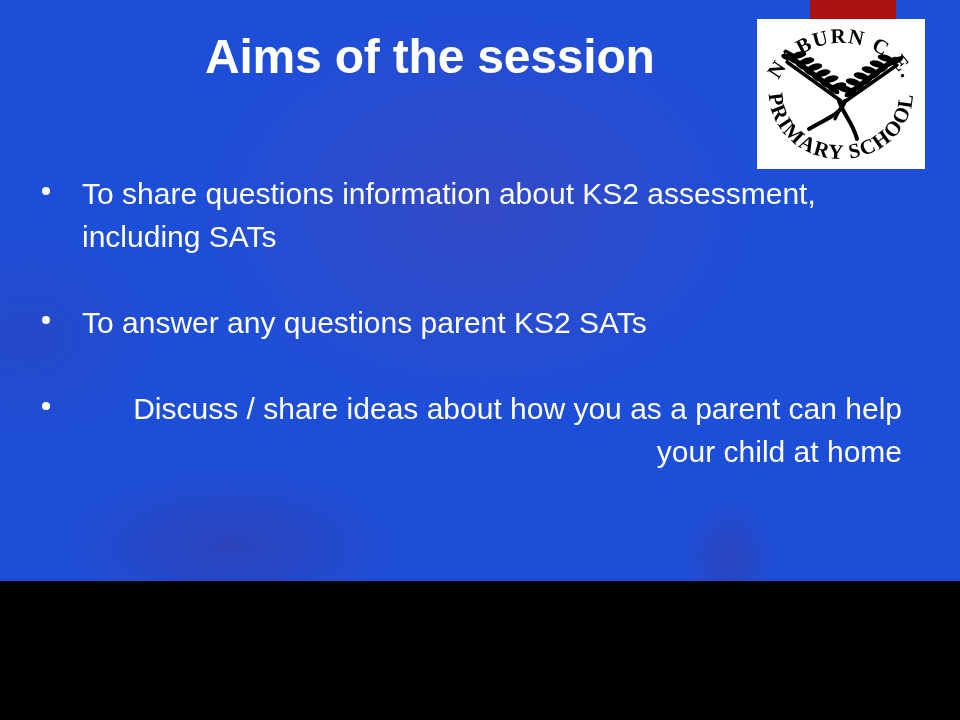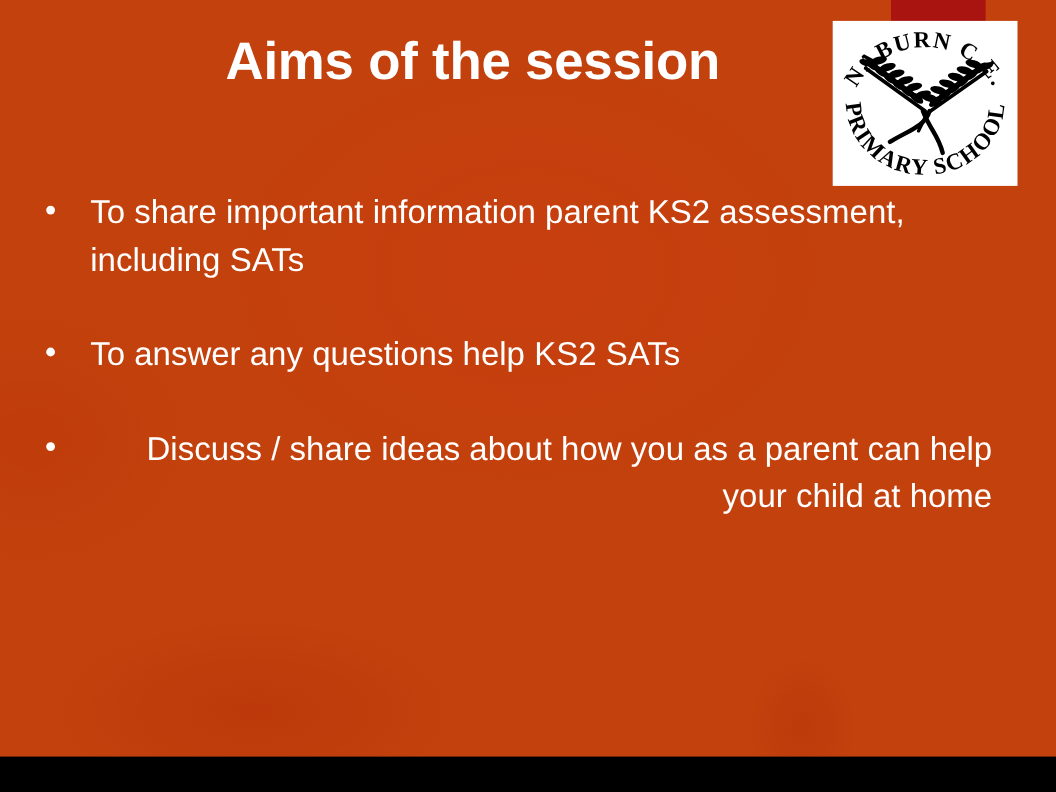--- a/index.html
+++ b/index.html
@@ -3,23 +3,23 @@
 <meta charset="utf-8">
 <style>
   html, body {
     margin: 0;
     padding: 0;
     background: #000;
   }
   .slide {
     position: relative;
     width: 960px;
-    height: 688px;
+    height: 581px;
     overflow: hidden;
-    background: #c2410c;
+    background: #1d4ed8;
     font-family: "Liberation Sans", sans-serif;
   }
   
   .slide::before {
     content: "";
     position: absolute;
     inset: 0;
     pointer-events: none;
     background:
       radial-gradient(ellipse 260px 120px at 24% 94%, rgba(150,0,0,0.13), rgba(150,0,0,0) 70%),
@@ -162,25 +162,25 @@
         <path d="M 88 82 C 84 96 68 100 52 110" stroke-width="4" fill="none" stroke-linecap="round"></path>
         <path d="M 82 82 C 88 98 96 104 100 120" stroke-width="4" fill="none" stroke-linecap="round"></path>
         <path d="M 86 84 C 82 92 80 96 78 100" stroke-width="3" fill="none" stroke-linecap="round"></path>
       </g>
     </svg>
   </div>
 
   <ul class="bullets">
     <li class="bullet-item">
       <span class="bullet-dot"></span>
-      <span class="bullet-text">To share important information parent KS2 assessment, including SATs</span>
+      <span class="bullet-text">To share questions information about KS2 assessment, including SATs</span>
     </li>
     <li class="bullet-item">
       <span class="bullet-dot"></span>
-      <span class="bullet-text">To answer any questions help KS2 SATs</span>
+      <span class="bullet-text">To answer any questions parent KS2 SATs</span>
     </li>
     <li class="bullet-item">
       <span class="bullet-dot"></span>
       <span class="bullet-text">Discuss / share ideas about how you as a parent can help your child at home</span>
     </li>
   </ul>
 
 </div>
 
 </body></html>

